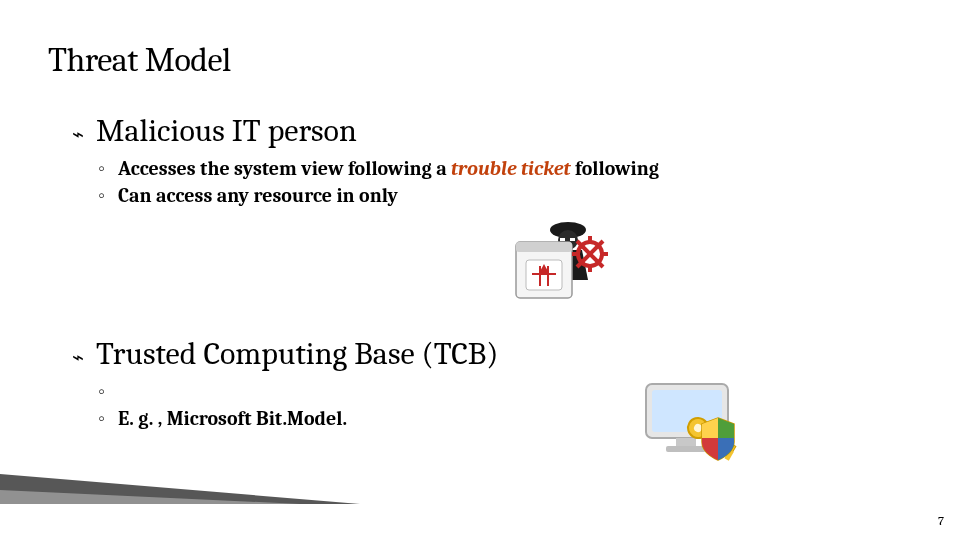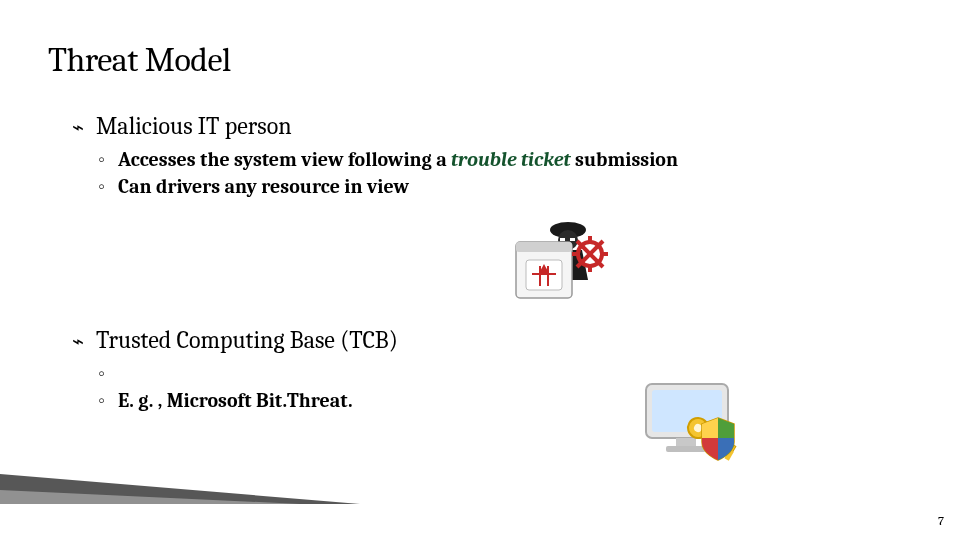--- a/index.html
+++ b/index.html
@@ -37,21 +37,21 @@
     display: flex;
     align-items: baseline;
     gap: 12px;
     margin-bottom: 6px;
   }
   .main-bullet {
     font-size: 20px;
     color: #000;
   }
   .main-text {
-    font-size: 24px;
+    font-size: 32px;
     font-weight: 400;
   }
   .sublist {
     margin: 8px 0 0 26px;
   }
   .sub-item {
     display: flex;
     align-items: baseline;
     gap: 10px;
     margin-bottom: 4px;
@@ -59,21 +59,21 @@
   .sub-bullet {
     font-size: 20px;
     color: #333;
     width: 10px;
   }
   .sub-text {
     font-size: 20px;
     font-weight: 700;
   }
   .emph {
-    color: #14532d;
+    color: #c2410c;
     font-style: italic;
     font-weight: 700;
   }
   .block2 {
     margin-top: 128px;
   }
   .page-number {
     position: absolute;
     right: 16px;
     bottom: 12px;
@@ -135,41 +135,41 @@
   <div class="content">
 
     <div class="main-item">
       <span class="main-bullet">⌁</span>
       <span class="main-text">Malicious IT person</span>
     </div>
     <div class="sublist">
       <div class="sub-item">
         <span class="sub-bullet">◦</span>
         <span class="sub-text">
-          <span>Accesses the system view following a </span><span class="emph">trouble ticket</span><span> submission</span>
+          <span>Accesses the system view following a </span><span class="emph">trouble ticket</span><span> following</span>
         </span>
       </div>
       <div class="sub-item">
         <span class="sub-bullet">◦</span>
-        <span class="sub-text">Can drivers any resource in view</span>
+        <span class="sub-text">Can access any resource in only</span>
       </div>
     </div>
 
     <div class="block2">
       <div class="main-item">
         <span class="main-bullet">⌁</span>
         <span class="main-text">Trusted Computing Base (TCB)</span>
       </div>
       <div class="sublist">
         <div class="sub-item">
           <span class="sub-bullet">◦</span>
         </div>
         <div class="sub-item">
           <span class="sub-bullet">◦</span>
-          <span class="sub-text">E. g. , Microsoft Bit.Threat.</span>
+          <span class="sub-text">E. g. , Microsoft Bit.Model.</span>
         </div>
       </div>
     </div>
 
   </div>
 
 
   <div class="icon-malware">
     <svg viewBox="0 0 110 90">
 

